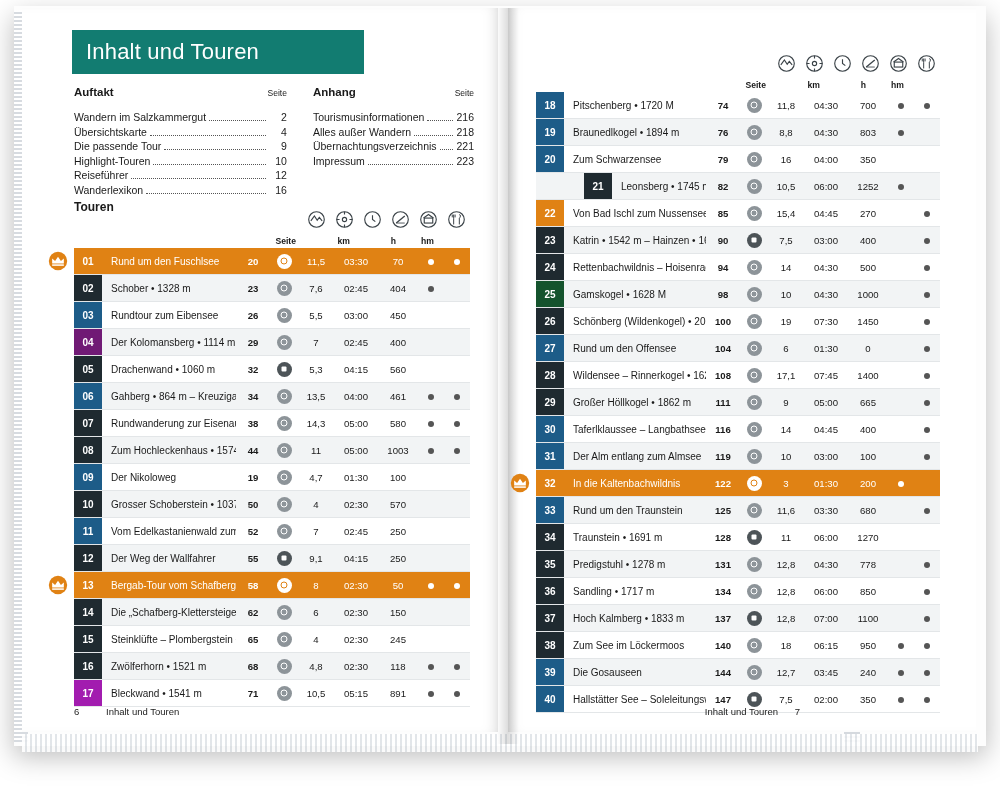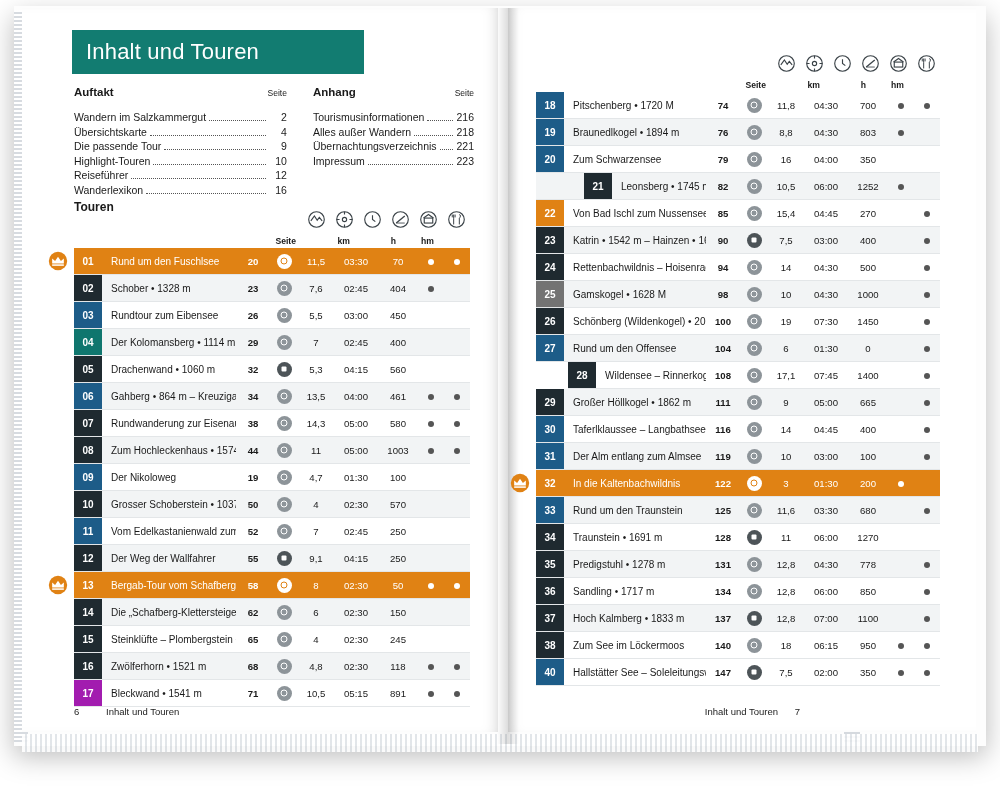--- a/index.html
+++ b/index.html
@@ -275,21 +275,21 @@
           <span class="name">Rundtour zum Eibensee</span>
           <span class="c c-seite">26</span>
           <span class="c c-icon"><span class="diffico"><i></i></span></span>
           <span class="c c-km">5,5</span>
           <span class="c c-h">03:00</span>
           <span class="c c-hm">450</span>
           <span class="c c-dot"></span>
           <span class="c c-dot"></span>
         </div>
         <div class="row alt" style="position: relative;">
-          <span class="num" style="background: #0f766e;">04</span>
+          <span class="num" style="background: #701a75;">04</span>
           <span class="name">Der Kolomansberg • 1114 m</span>
           <span class="c c-seite">29</span>
           <span class="c c-icon"><span class="diffico"><i></i></span></span>
           <span class="c c-km">7</span>
           <span class="c c-h">02:45</span>
           <span class="c c-hm">400</span>
           <span class="c c-dot"></span>
           <span class="c c-dot"></span>
         </div>
         <div class="row" style="position: relative;">
@@ -566,21 +566,21 @@
           <span class="name">Rettenbachwildnis – Hoisenradalm</span>
           <span class="c c-seite">94</span>
           <span class="c c-icon"><span class="diffico"><i></i></span></span>
           <span class="c c-km">14</span>
           <span class="c c-h">04:30</span>
           <span class="c c-hm">500</span>
           <span class="c c-dot"></span>
           <span class="c c-dot"><span class="dot"></span></span>
         </div>
         <div class="row alt" style="position: relative;">
-          <span class="num" style="background: #737373;">25</span>
+          <span class="num" style="background: #14532d;">25</span>
           <span class="name">Gamskogel • 1628 M</span>
           <span class="c c-seite">98</span>
           <span class="c c-icon"><span class="diffico"><i></i></span></span>
           <span class="c c-km">10</span>
           <span class="c c-h">04:30</span>
           <span class="c c-hm">1000</span>
           <span class="c c-dot"></span>
           <span class="c c-dot"><span class="dot"></span></span>
         </div>
         <div class="row" style="position: relative;">
@@ -598,21 +598,21 @@
           <span class="num" style="background: rgb(29, 92, 136);">27</span>
           <span class="name">Rund um den Offensee</span>
           <span class="c c-seite">104</span>
           <span class="c c-icon"><span class="diffico"><i></i></span></span>
           <span class="c c-km">6</span>
           <span class="c c-h">01:30</span>
           <span class="c c-hm">0</span>
           <span class="c c-dot"></span>
           <span class="c c-dot"><span class="dot"></span></span>
         </div>
-        <div class="row" style="position: relative; margin-left: 32px;">
+        <div class="row" style="position: relative;">
           <span class="num" style="background: rgb(31, 42, 48);">28</span>
           <span class="name">Wildensee – Rinnerkogel • 1628 m</span>
           <span class="c c-seite">108</span>
           <span class="c c-icon"><span class="diffico"><i></i></span></span>
           <span class="c c-km">17,1</span>
           <span class="c c-h">07:45</span>
           <span class="c c-hm">1400</span>
           <span class="c c-dot"></span>
           <span class="c c-dot"><span class="dot"></span></span>
         </div>
@@ -726,20 +726,31 @@
           <span class="num" style="background: rgb(31, 42, 48);">38</span>
           <span class="name">Zum See im Löckermoos</span>
           <span class="c c-seite">140</span>
           <span class="c c-icon"><span class="diffico"><i></i></span></span>
           <span class="c c-km">18</span>
           <span class="c c-h">06:15</span>
           <span class="c c-hm">950</span>
           <span class="c c-dot"><span class="dot"></span></span>
           <span class="c c-dot"><span class="dot"></span></span>
         </div>
+        <div class="row alt" style="position: relative;">
+          <span class="num" style="background: rgb(29, 92, 136);">39</span>
+          <span class="name">Die Gosauseen</span>
+          <span class="c c-seite">144</span>
+          <span class="c c-icon"><span class="diffico"><i></i></span></span>
+          <span class="c c-km">12,7</span>
+          <span class="c c-h">03:45</span>
+          <span class="c c-hm">240</span>
+          <span class="c c-dot"><span class="dot"></span></span>
+          <span class="c c-dot"><span class="dot"></span></span>
+        </div>
         <div class="row" style="position: relative;">
           <span class="num" style="background: rgb(29, 92, 136);">40</span>
           <span class="name">Hallstätter See – Soleleitungsweg</span>
           <span class="c c-seite">147</span>
           <span class="c c-icon"><span class="diffico dark"><i></i></span></span>
           <span class="c c-km">7,5</span>
           <span class="c c-h">02:00</span>
           <span class="c c-hm">350</span>
           <span class="c c-dot"><span class="dot"></span></span>
           <span class="c c-dot"><span class="dot"></span></span>

